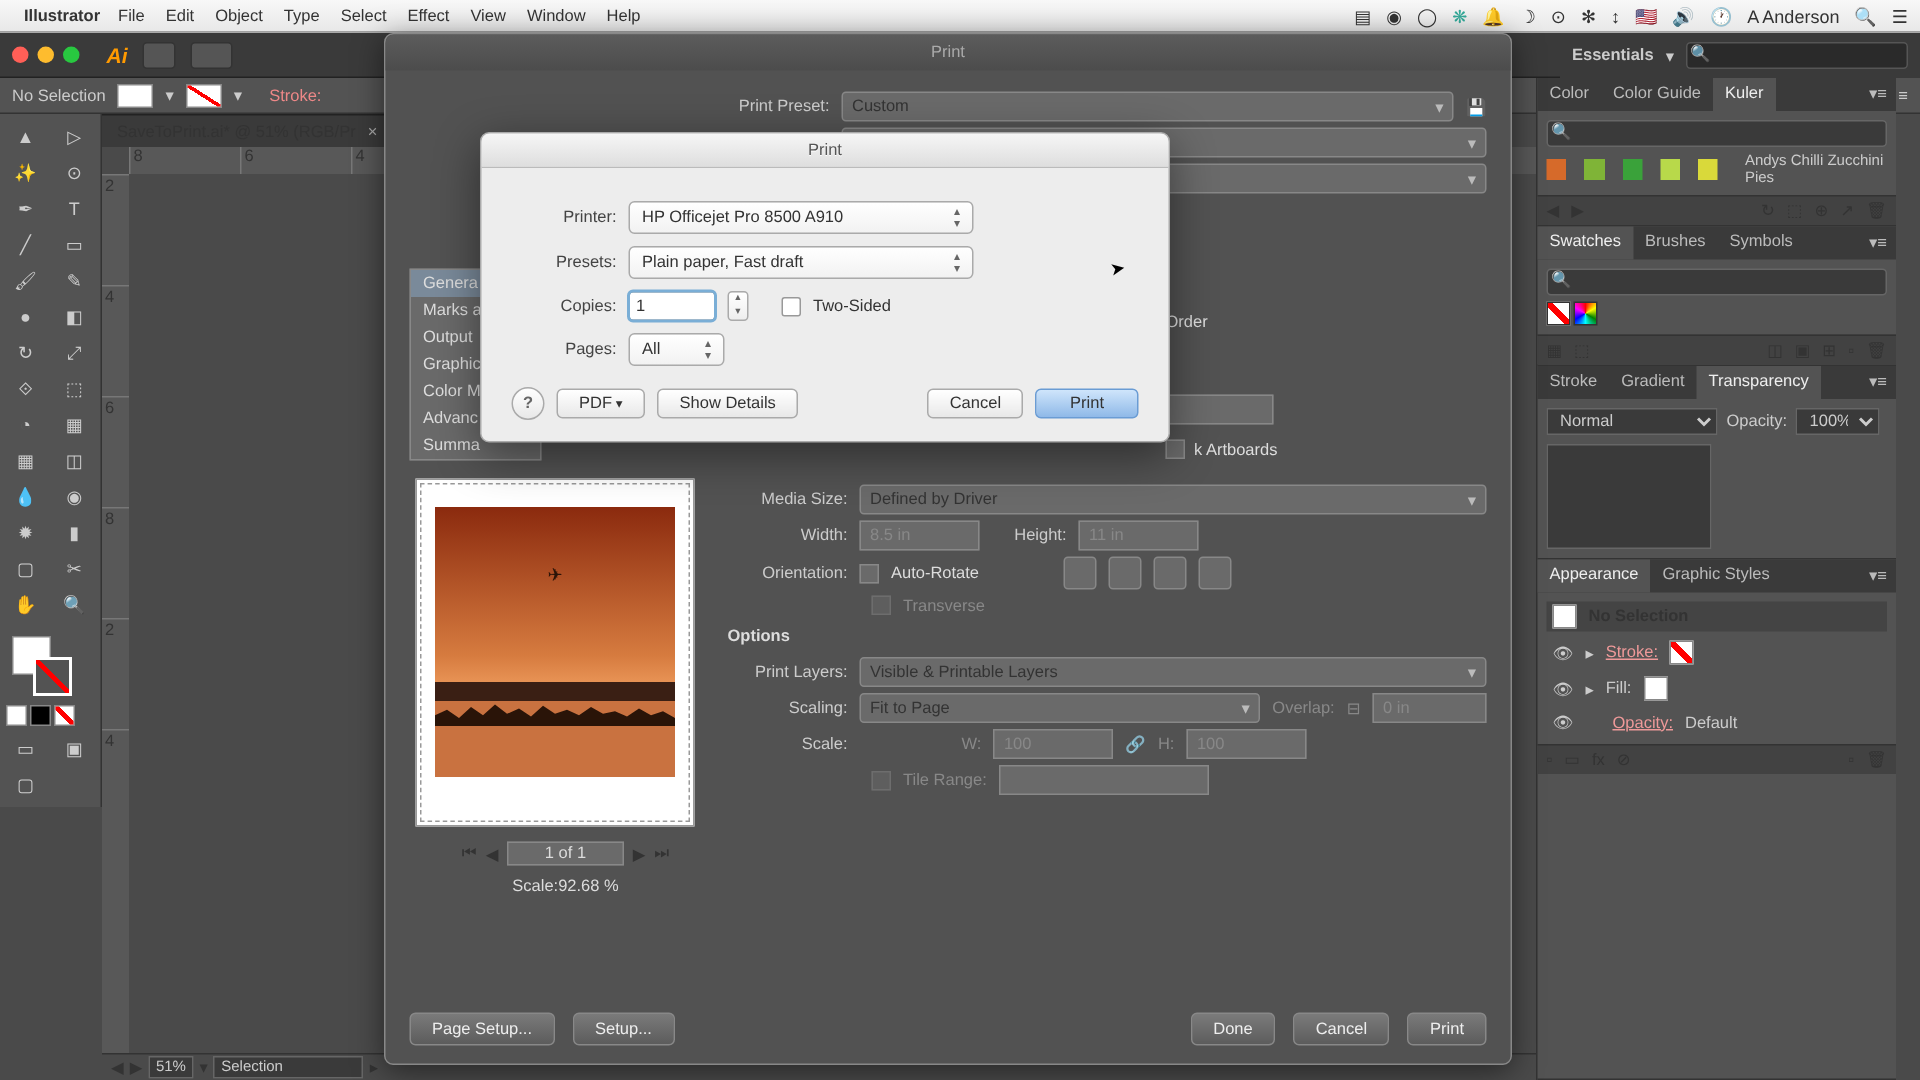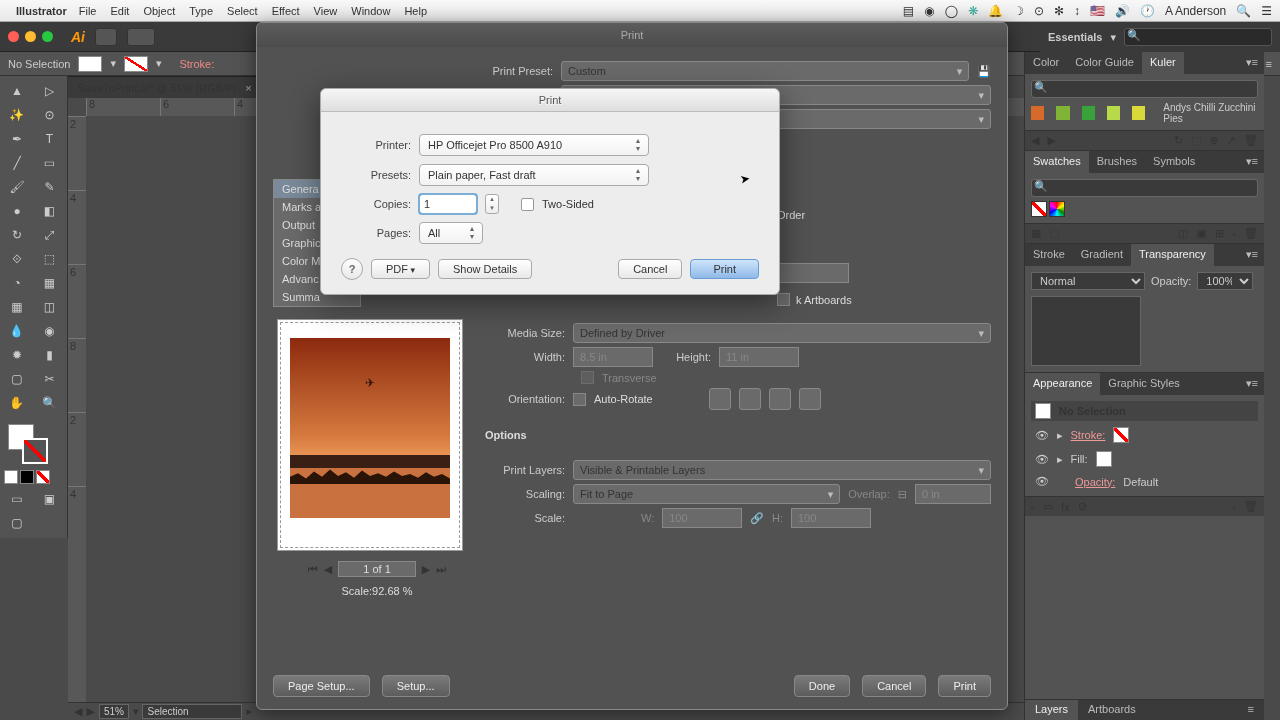--- a/index.html
+++ b/index.html
@@ -100,21 +100,21 @@
 .pf-item.sel{background:#7a8a9a}
 .preview-pane{position:absolute;left:20px;top:296px;width:200px}
 .preview-box{width:186px;height:232px;background:#fff;border:1px solid #999;padding:4px;position:relative}
 .preview-box::before{content:"";position:absolute;inset:2px;border:1px dashed #999}
 .preview-img{margin:14px 8px 8px 8px;height:180px;background:linear-gradient(#8b2a0e,#d67b3f 55%,#e89355 65%,#3a1f14 65%,#3a1f14 72%,#c97240 72%);position:relative}
 .plane{position:absolute;left:50%;top:38px;transform:translateX(-50%);color:#2a1408;font-size:12px}
 .skyline{position:absolute;bottom:34px;left:0;right:0;height:18px;background:#2a1408;clip-path:polygon(0 100%,0 60%,5% 40%,10% 70%,15% 30%,20% 60%,25% 20%,30% 55%,35% 35%,40% 65%,45% 25%,50% 55%,55% 40%,60% 60%,65% 30%,70% 55%,75% 45%,80% 65%,85% 35%,90% 60%,95% 45%,100% 70%,100% 100%)}
 .nav-row{display:flex;align-items:center;justify-content:center;gap:6px;margin-top:10px;color:#bbb}
 .nav-field{background:#6a6a6a;border:1px solid #888;padding:1px 24px;color:#ddd}
 .scale-lbl{text-align:center;color:#ddd;margin-top:8px}
-.section-label{color:#ddd;font-weight:bold;margin:19px 0}
+.section-label{color:#ddd;font-weight:bold;margin:8px 0}
 .pf-input{height:20px;background:#6a6a6a;border:1px solid #888;color:#999;padding:0 6px}
 .pf-input.disabled{color:#888}
 .orient-btn{width:22px;height:22px;background:#6a6a6a;border:1px solid #888;border-radius:3px}
 .cb{width:13px;height:13px;background:#6a6a6a;border:1px solid #888}
 .pf-btn{padding:4px 14px;background:linear-gradient(#7a7a7a,#5c5c5c);border:1px solid #888;border-radius:4px;color:#eee}
 .bottom-btns{position:absolute;bottom:12px;left:16px;right:16px;display:flex;gap:12px}
 .bottom-btns .sp{flex:1}
 
 
 .sys-print{position:absolute;left:320px;top:88px;width:460px;background:#ededed;border:1px solid #aaa;border-radius:6px;box-shadow:0 8px 30px rgba(0,0,0,.45)}
@@ -396,26 +396,20 @@
       <span>▫</span>
       <span>▭</span>
       <span>fx</span>
       <span>⊘</span>
       <div style="flex:1"></div>
       <span>▫</span>
       <span>🗑</span>
     </div>
   </div>
 
-  <div class="layers-foot">
-    <div class="lf-tab active">Layers</div>
-    <div class="lf-tab">Artboards</div>
-    <div style="flex:1"></div>
-    <div class="lf-tab">≡</div>
-  </div>
 </div>
 
 <div class="print-frame">
   <div class="print-title">Print</div>
   <div class="print-body">
     <div class="pf-row" style="margin-left:200px">
       <span class="pf-label" style="width:80px">Print Preset:</span>
       <div class="pf-select" style="width:320px">
         <span>Custom</span>
           <span class="arr">▾</span>
@@ -462,34 +456,34 @@
             <span class="arr">▾</span>
         </div>
       </div>
       <div class="pf-row">
         <span class="pf-label" style="width:80px">Width:</span>
         <input class="pf-input disabled" style="width: 80px;" disabled="" value="8.5 in">
         <span class="pf-label" style="width:50px">Height:</span>
         <input class="pf-input disabled" style="width: 80px;" disabled="" value="11 in">
       </div>
       <div class="pf-row">
-        <span style="width:88px"></span>
-        <div class="cb" style="opacity:.5"></div>
-        <span style="color:#888">Transverse</span>
-      </div>
-      <div class="pf-row">
         <span class="pf-label" style="width:80px">Orientation:</span>
         <div class="cb"></div>
         <span style="color:#ddd">Auto-Rotate</span>
         <div style="width:40px"></div>
         <div class="orient-btn"></div>
         <div class="orient-btn"></div>
         <div class="orient-btn"></div>
         <div class="orient-btn"></div>
       </div>
+      <div class="pf-row">
+        <span style="width:88px"></span>
+        <div class="cb" style="opacity:.5"></div>
+        <span style="color:#888">Transverse</span>
+      </div>
 
       <div class="section-label">Options</div>
       <div class="pf-row">
         <span class="pf-label" style="width:80px">Print Layers:</span>
         <div class="pf-select" style="width:210px">
           <span>Visible &amp; Printable Layers</span>
             <span class="arr">▾</span>
         </div>
       </div>
       <div class="pf-row">
@@ -503,20 +497,26 @@
         <input class="pf-input disabled" style="width: 76px;" disabled="" value="0 in">
       </div>
       <div class="pf-row">
         <span class="pf-label" style="width:80px">Scale:</span>
         <span style="width:60px"></span>
         <span class="pf-label" style="color:#888">W:</span>
         <input class="pf-input disabled" style="width: 80px;" disabled="" value="100">
         <span style="color:#888">🔗</span>
         <span class="pf-label" style="color:#888">H:</span>
         <input class="pf-input disabled" style="width: 80px;" disabled="" value="100">
+      </div>
+      <div class="pf-row">
+        <span style="width:88px"></span>
+        <div class="cb" style="opacity:.5"></div>
+        <span style="color:#888">Tile Range:</span>
+        <input class="pf-input disabled" style="width: 140px;" disabled="">
       </div>
     </div>
 
     <div class="preview-pane">
       <div class="preview-box">
         <div class="preview-img">
           <span class="plane">✈</span>
           <div class="skyline"></div>
         </div>
       </div>

